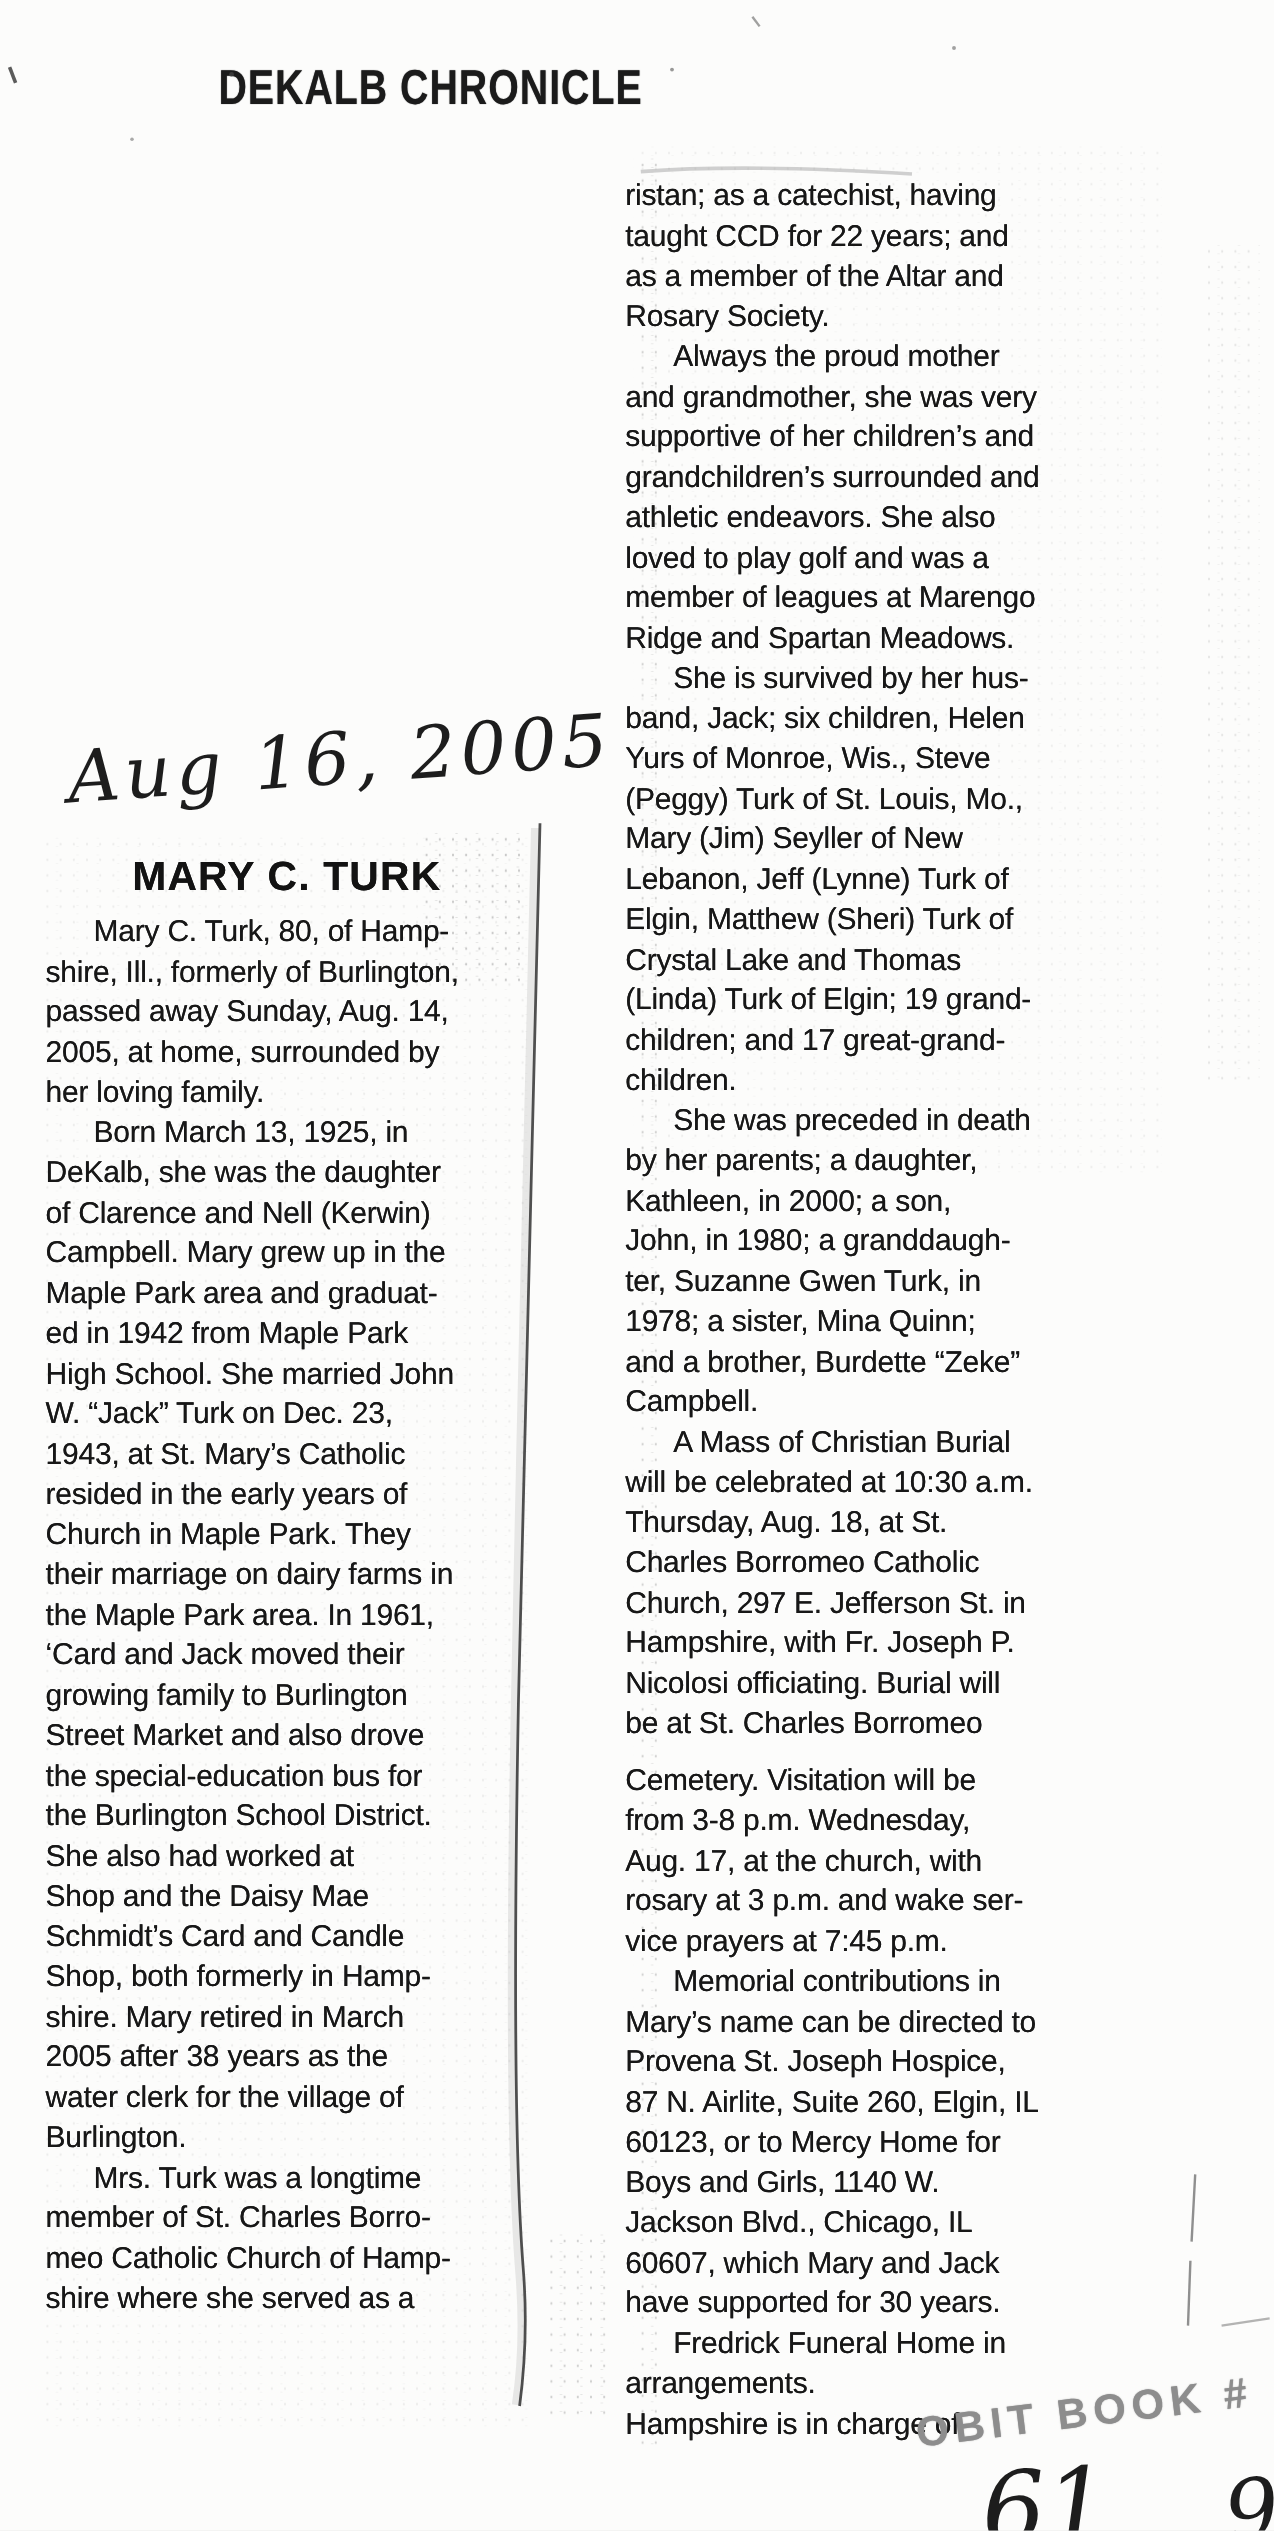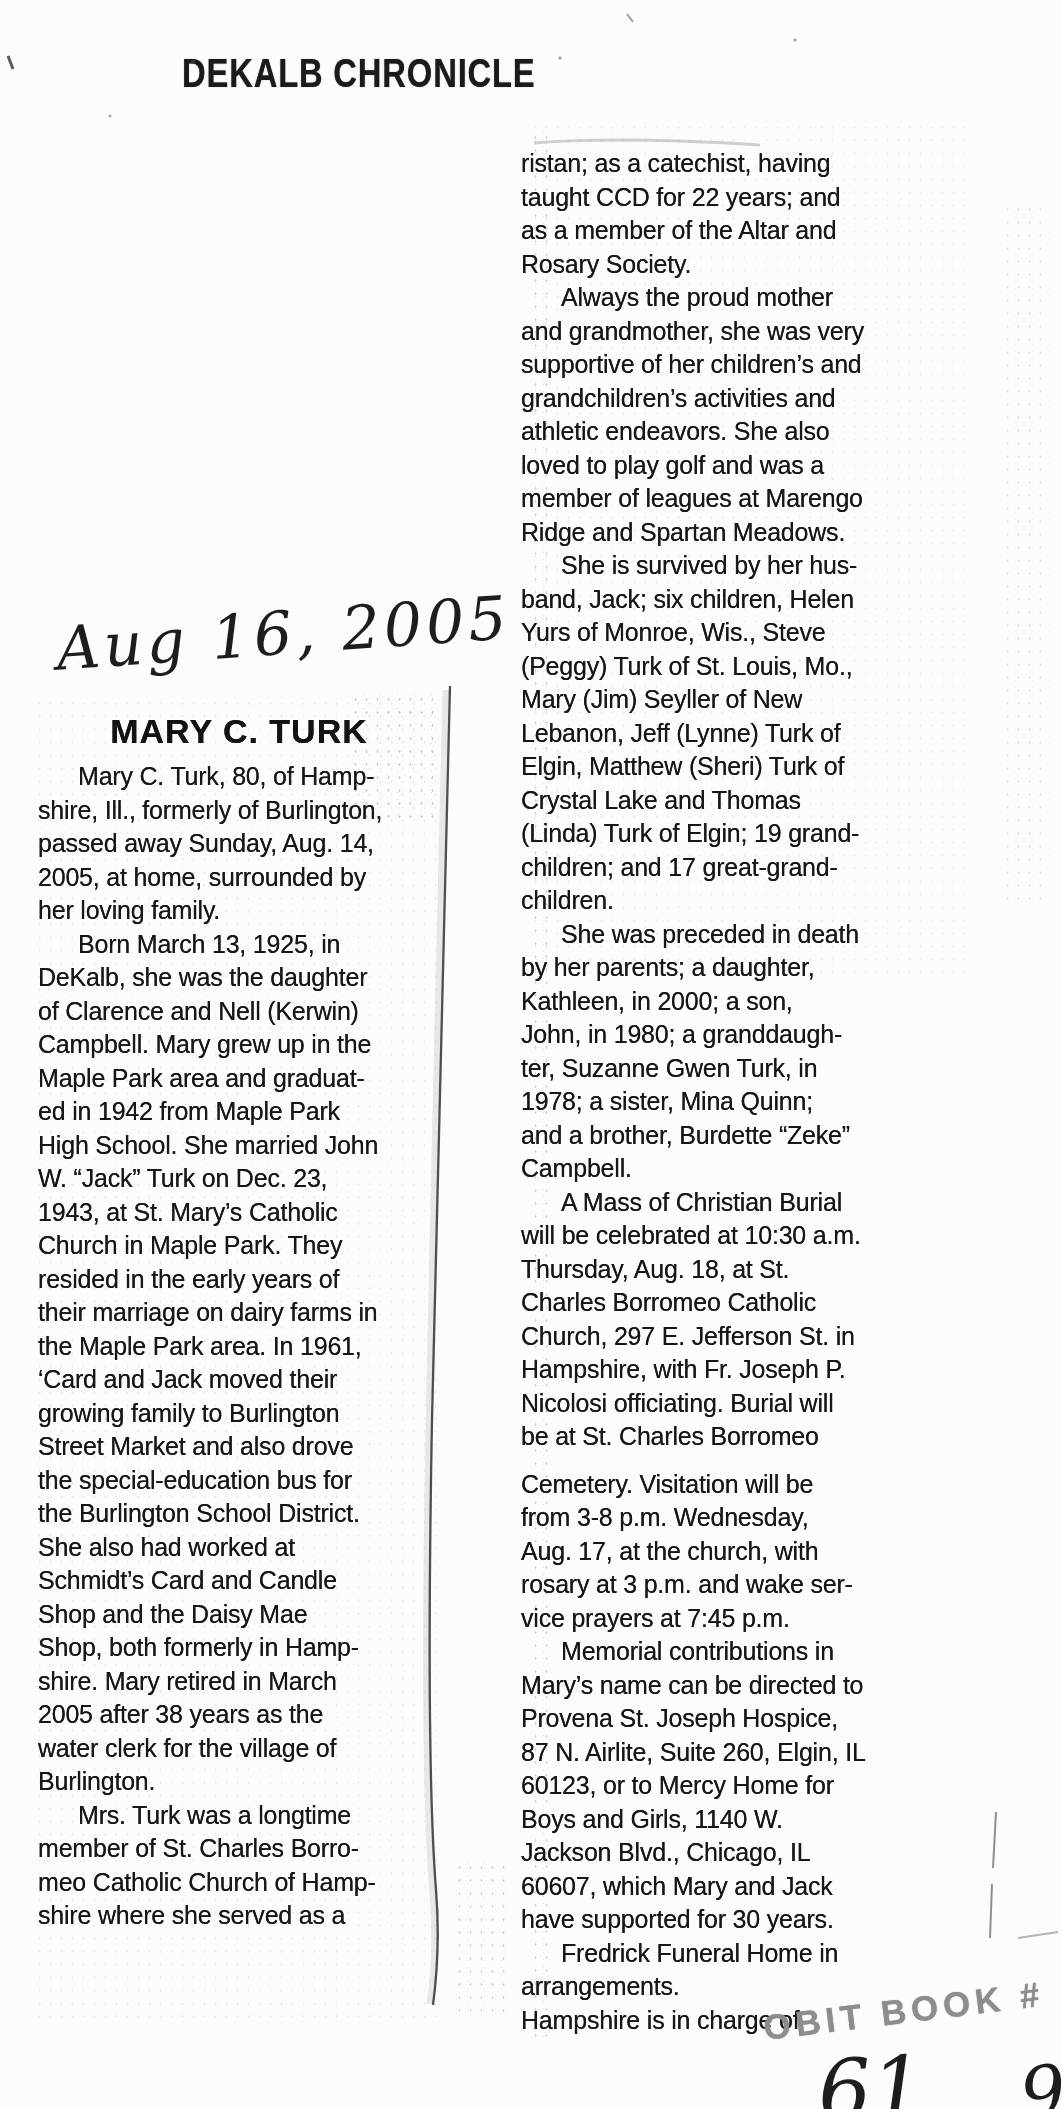--- a/index.html
+++ b/index.html
@@ -91,32 +91,32 @@
         <div class="para">
           <div class="line indent">Born March 13, 1925, in</div>
           <div class="line">DeKalb, she was the daughter</div>
           <div class="line">of Clarence and Nell (Kerwin)</div>
           <div class="line">Campbell. Mary grew up in the</div>
           <div class="line">Maple Park area and graduat-</div>
           <div class="line">ed in 1942 from Maple Park</div>
           <div class="line">High School. She married John</div>
           <div class="line">W. “Jack” Turk on Dec. 23,</div>
           <div class="line">1943, at St. Mary’s Catholic</div>
+          <div class="line">resided in the early years of</div>
           <div class="line">Church in Maple Park. They</div>
-          <div class="line">resided in the early years of</div>
           <div class="line">their marriage on dairy farms in</div>
           <div class="line">the Maple Park area. In 1961,</div>
           <div class="line">‘Card and Jack moved their</div>
           <div class="line">growing family to Burlington</div>
           <div class="line">Street Market and also drove</div>
           <div class="line">the special-education bus for</div>
           <div class="line">the Burlington School District.</div>
           <div class="line">She also had worked at</div>
+          <div class="line">Shop and the Daisy Mae</div>
           <div class="line">Schmidt’s Card and Candle</div>
-          <div class="line">Shop and the Daisy Mae</div>
           <div class="line">Shop, both formerly in Hamp-</div>
           <div class="line">shire. Mary retired in March</div>
           <div class="line">2005 after 38 years as the</div>
           <div class="line">water clerk for the village of</div>
           <div class="line">Burlington.</div>
         </div>
         <div class="para">
           <div class="line indent">Mrs. Turk was a longtime</div>
           <div class="line">member of St. Charles Borro-</div>
           <div class="line">meo Catholic Church of Hamp-</div>
@@ -130,21 +130,21 @@
         <div class="para">
           <div class="line">ristan; as a catechist, having</div>
           <div class="line">taught CCD for 22 years; and</div>
           <div class="line">as a member of the Altar and</div>
           <div class="line">Rosary Society.</div>
         </div>
         <div class="para">
           <div class="line indent">Always the proud mother</div>
           <div class="line">and grandmother, she was very</div>
           <div class="line">supportive of her children’s and</div>
-          <div class="line">grandchildren’s activities and</div>
+          <div class="line">grandchildren’s surrounded and</div>
           <div class="line">athletic endeavors. She also</div>
           <div class="line">loved to play golf and was a</div>
           <div class="line">member of leagues at Marengo</div>
           <div class="line">Ridge and Spartan Meadows.</div>
         </div>
         <div class="para">
           <div class="line indent">She is survived by her hus-</div>
           <div class="line">band, Jack; six children, Helen</div>
           <div class="line">Yurs of Monroe, Wis., Steve</div>
           <div class="line">(Peggy) Turk of St. Louis, Mo.,</div>

